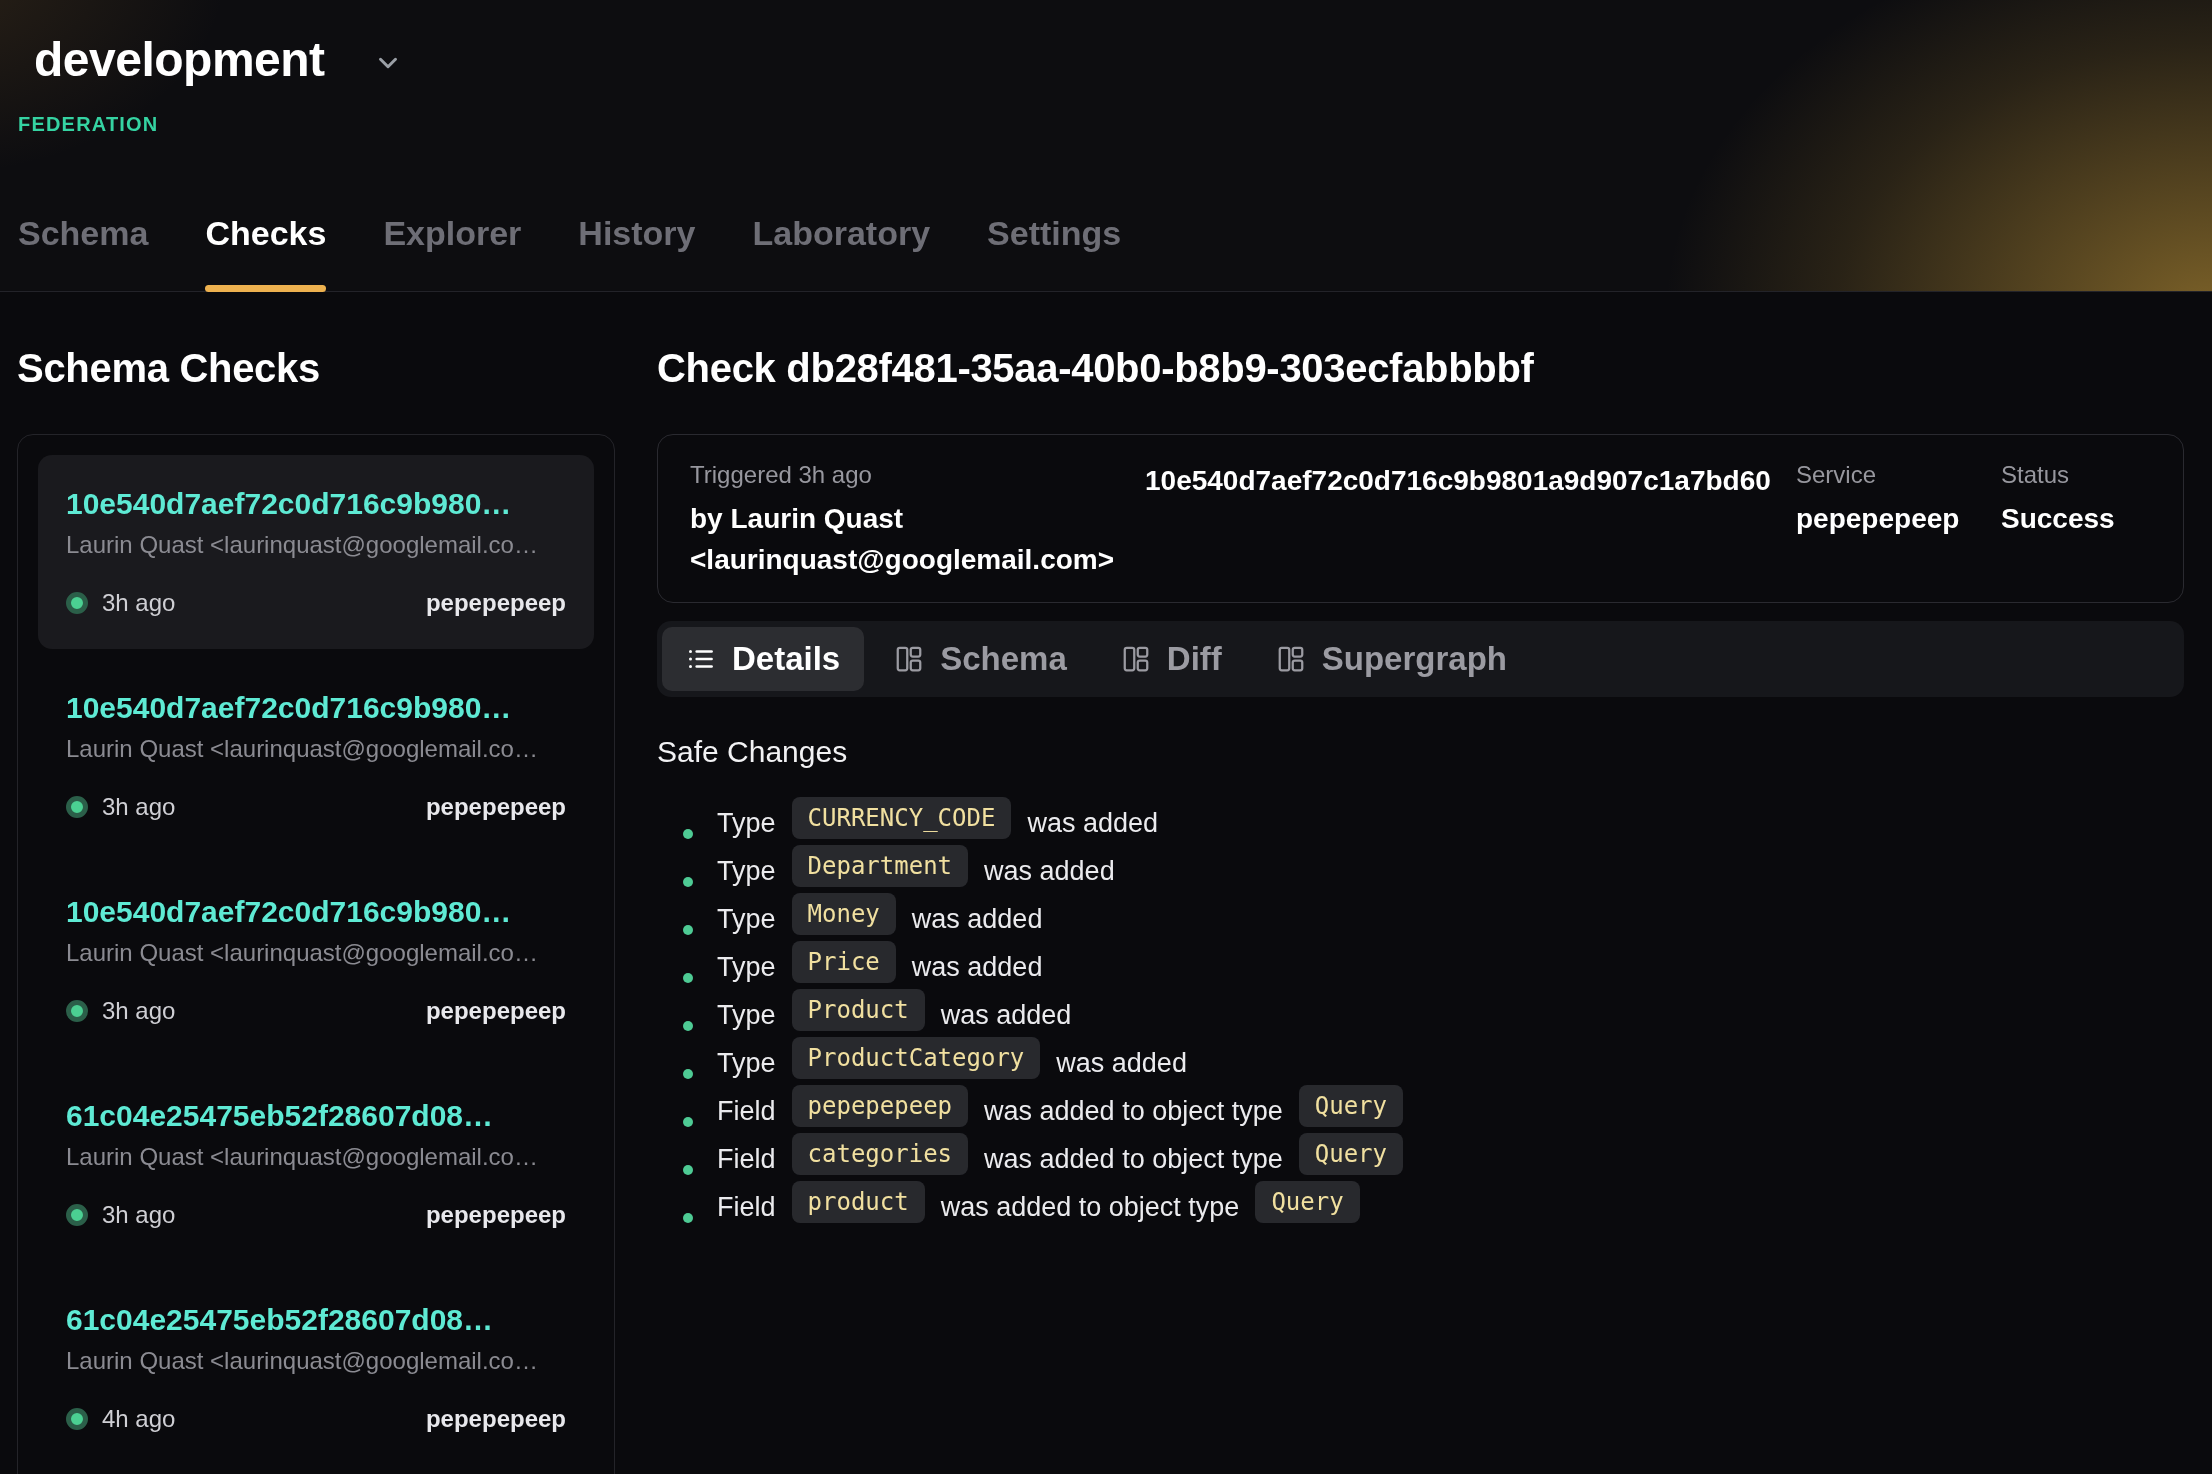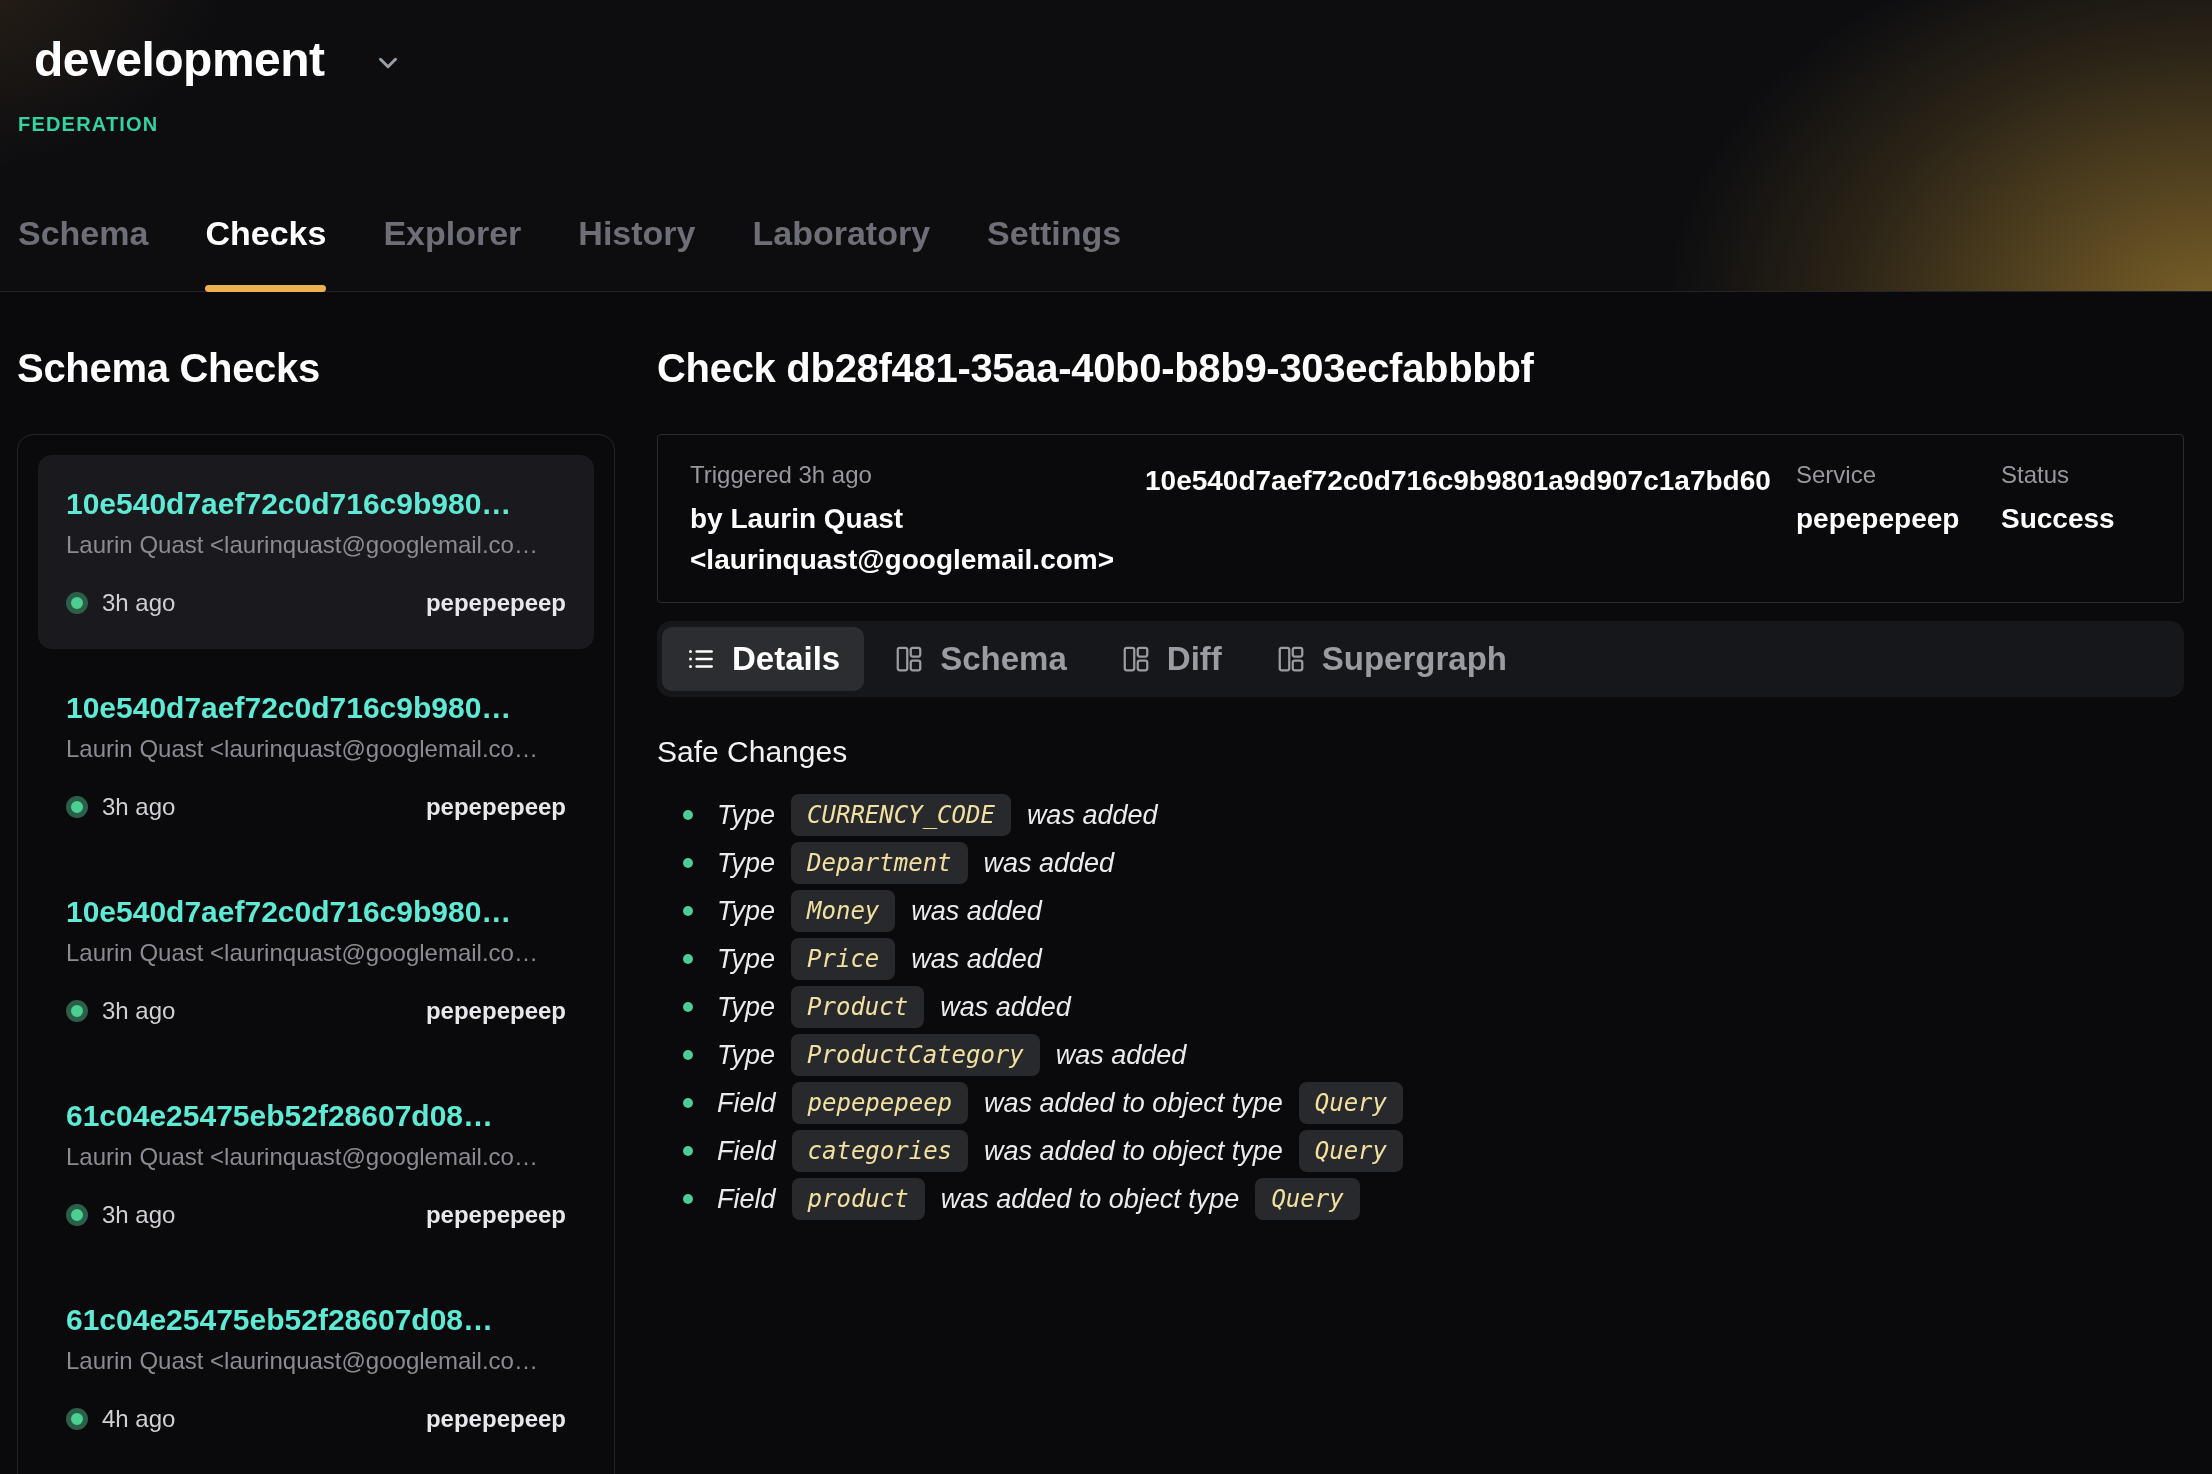--- a/index.html
+++ b/index.html
@@ -40,36 +40,36 @@
   .check-item + .check-item{margin-top:10px;}
   .check-title{font-size:30px;font-weight:700;white-space:nowrap;overflow:hidden;color:#5eead4;}
   .check-author{margin-top:10px;font-size:24px;color:#8b8b92;white-space:nowrap;overflow:hidden;}
   .check-meta{margin-top:30px;display:flex;align-items:center;}
   .status-dot{width:12px;height:12px;border-radius:50%;flex-shrink:0;
       background:var(--dot,#4bd092);border:5px solid var(--dot-ring,#2b5f49);margin-right:14px;}
   .check-time{font-size:24px;color:#cfcfd4;}
   .check-service{margin-left:auto;font-size:24px;font-weight:700;color:#e8e8ec;}
   
   .main{flex:1;min-width:0;}
-  .meta-card{margin-top:46px;border:1px solid #2a2a30;border-radius:4px;
+  .meta-card{margin-top:46px;border:1px solid #2a2a30;border-radius:16px;
       padding:26px 32px 22px;box-sizing:border-box;
       display:grid;grid-template-columns:455px 1fr 205px 150px;}
   .meta-label{font-size:24px;color:#97979e;margin-bottom:10px;}
   .meta-value{font-size:28px;font-weight:700;line-height:1.45;color:#fff;}
   .meta-value.wrap{max-width:390px;}
   .view-tabs{margin-top:18px;background:#16171b;border-radius:14px;padding:5px;
       display:flex;align-items:center;gap:6px;height:76px;box-sizing:border-box;}
   .view-tab{display:flex;align-items:center;gap:16px;height:64px;padding:0 24px;border-radius:10px;
       background:none;border:none;cursor:pointer;font-family:inherit;
       font-size:33px;font-weight:600;color:#9b9ba2;}
   .view-tab.active{background:#2c2d31;color:#fff;}
   .view-tab svg{display:block;}
   .section-title{margin:38px 0 0;font-size:30px;font-weight:500;color:#f2f2f4;}
   .changes{list-style:none;margin:22px 0 0;padding:0;}
-  .change-row{display:flex;align-items:center;height:48px;font-size:27px;color:#ebebee;font-style:italic;}
+  .change-row{display:flex;align-items:flex-end;height:48px;font-size:27px;color:#ebebee;}
   .bullet{width:10px;height:10px;border-radius:50%;background:var(--bullet,#4ecb94);
       margin:0 24px 0 26px;flex-shrink:0;}
   .code-badge{font-family:"DejaVu Sans Mono","Liberation Mono",monospace;
       font-size:24px;color:var(--code,#f1e0a0);background:#28292d;border-radius:8px;
       padding:7px 16px;margin:0 16px;white-space:nowrap;}
   .change-kind{white-space:nowrap;}
   .change-text{white-space:nowrap;}
 </style>
 </head>
 <body>

